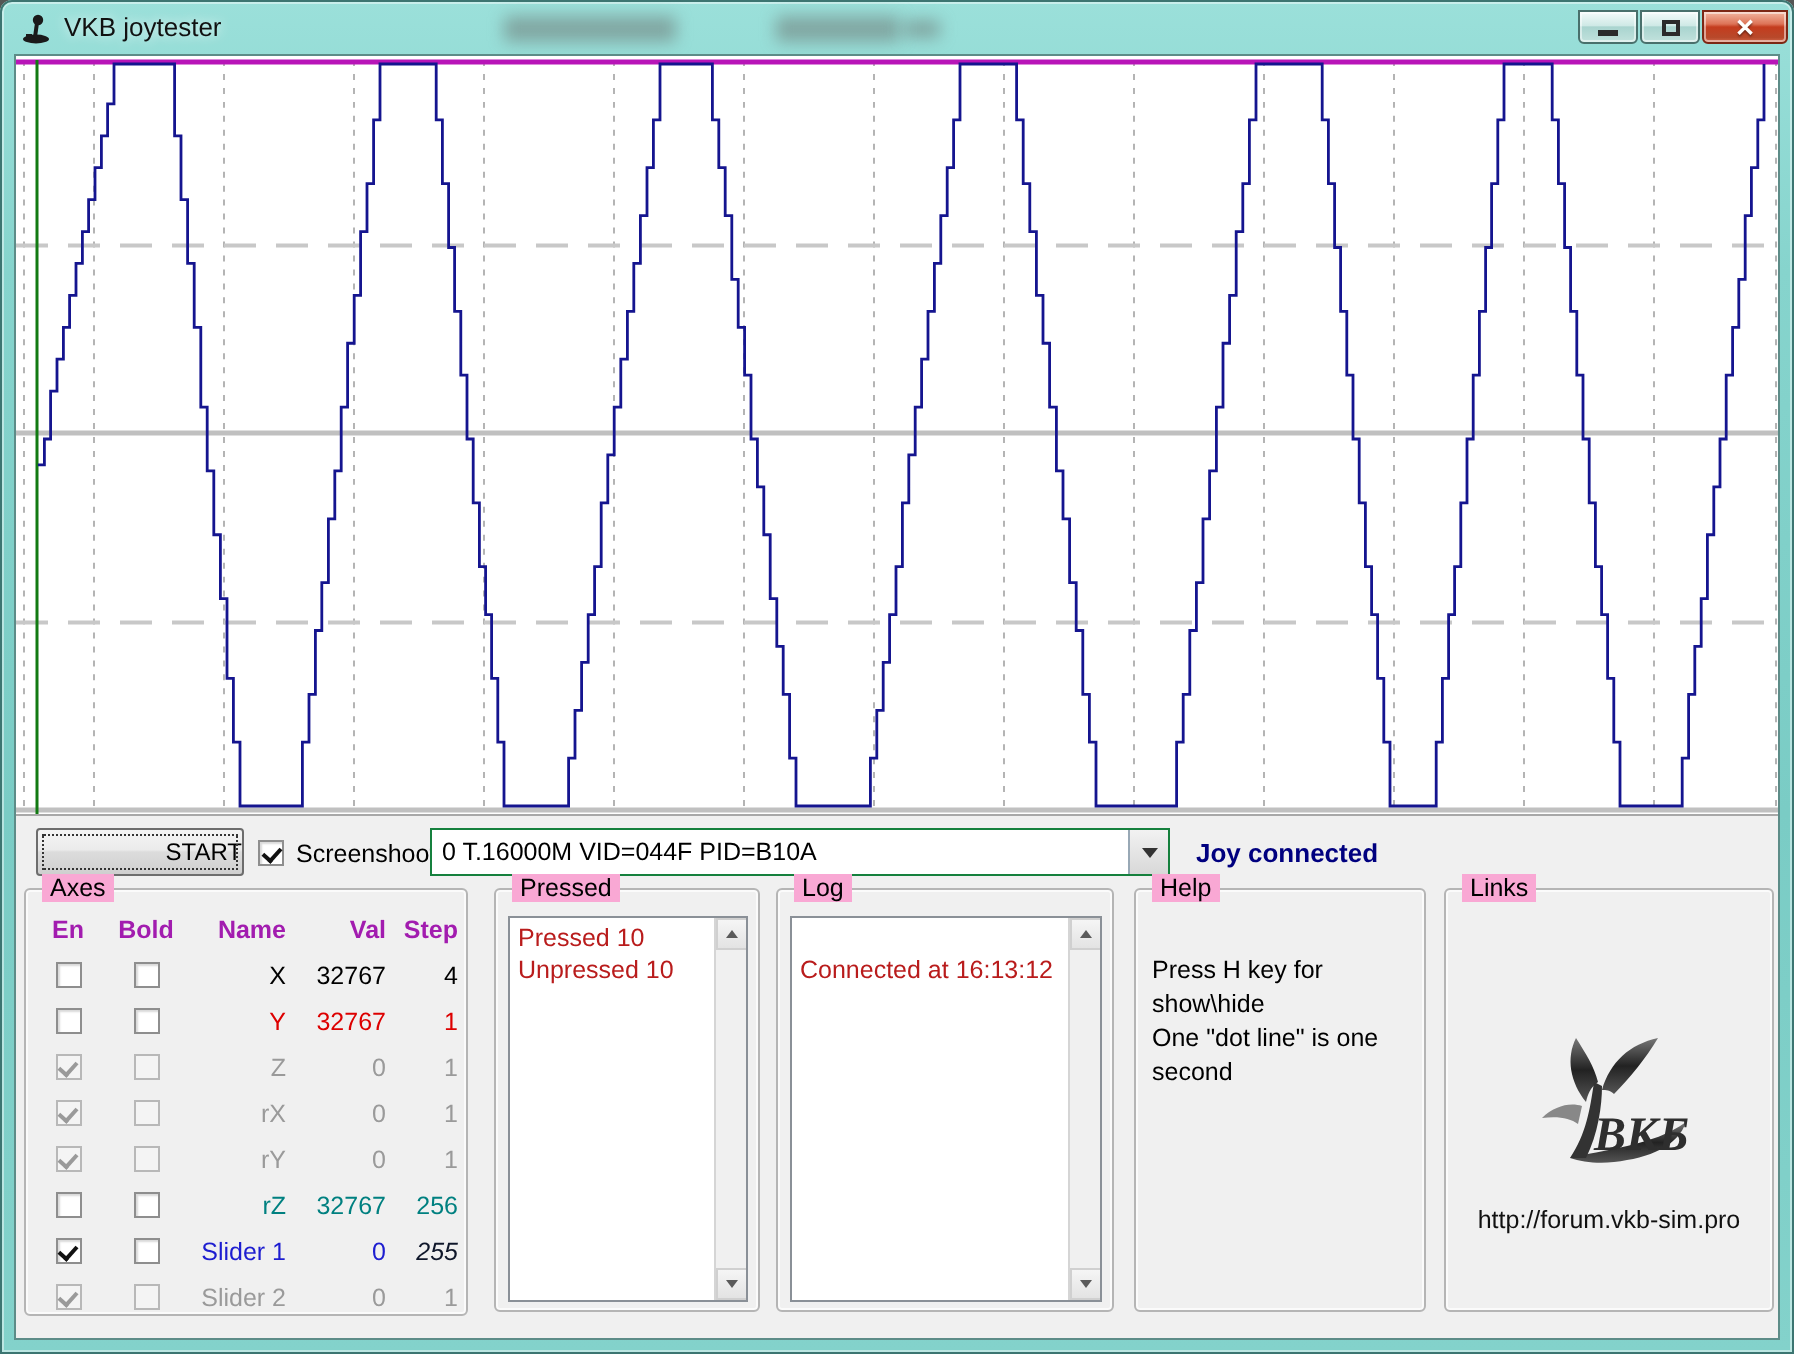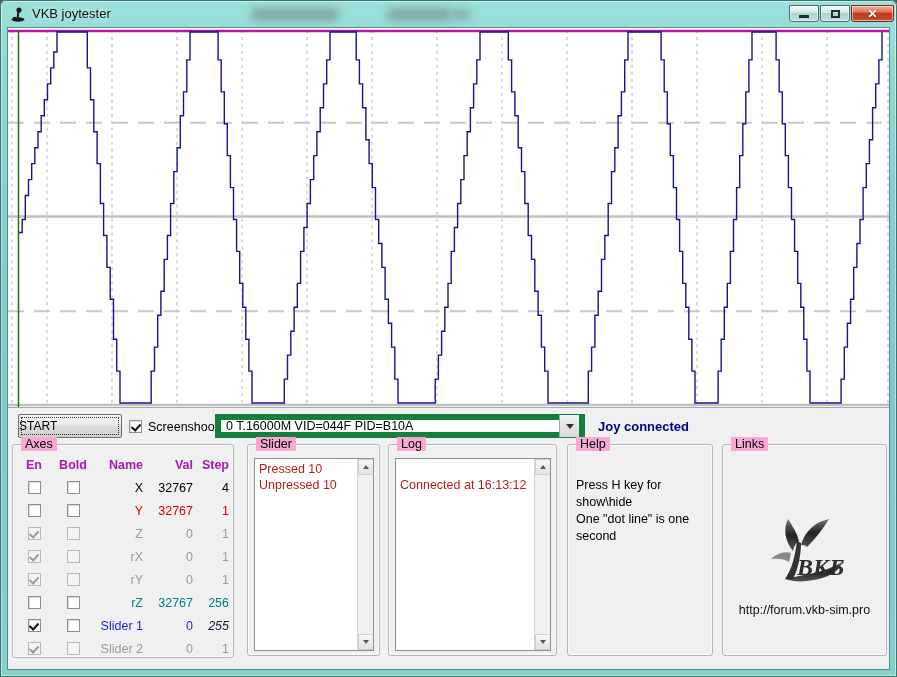--- a/index.html
+++ b/index.html
@@ -36,39 +36,39 @@
   #btn-close .x { color:#fff; font-size:12px; font-weight:bold; line-height:1; text-shadow:0 1px 1px rgba(0,0,0,.4); }
   
   #client { position:absolute; left:8px; top:28px; width:881px; height:641px; background:#f0f0f0; box-shadow:0 0 0 1px #5d8c88; }
   
   #graph { position:absolute; left:0; top:0; width:881px; height:380px; background:#ffffff; border-bottom:1px solid #a8a8a8; }
   
   #start-button {
     position:absolute; left:10px; top:386px; width:104px; height:24px;
     border:1px solid #6d6d6d; border-radius:2px;
     background:linear-gradient(180deg,#f4f4f4 0%,#ebebeb 45%,#dcdcdc 50%,#cfcfcf 100%);
-    font-size:12px; color:#000; display:flex; align-items:center; justify-content:flex-start;
+    font-size:12px; color:#000; display:flex; align-items:center; justify-content:flex-end;
     font-family:"Liberation Sans", sans-serif;
   }
   #start-button .focus-rect { position:absolute; inset:3px; outline:1px dotted #333; }
   .checkbox {
     width:13px; height:13px; background:#fff; border:1px solid #8e8e8e;
     box-shadow:inset 1px 1px 1px rgba(0,0,0,.15); position:relative; display:inline-block;
   }
   .checkbox.checked::after {
     content:""; position:absolute; left:2.5px; top:0.5px; width:4px; height:7px;
     border-right:2px solid #111; border-bottom:2px solid #111; transform:rotate(42deg);
   }
   .checkbox.disabled { background:#f4f4f4; border-color:#b8b8b8; box-shadow:none; }
   .checkbox.disabled.checked::after { border-color:#9a9a9a; }
   #screenshot-check { position:absolute; left:121px; top:392px; }
   #screenshot-label { position:absolute; left:140px; top:392px; font-size:12.5px; color:#000; }
   #device-combo {
     position:absolute; left:207px; top:386px; width:370px; height:24px;
-    background:#fff; border:6px solid #15803d; display:flex; align-items:center;
+    background:#fff; border:1px solid #15803d; display:flex; align-items:center;
   }
   #device-combo .combo-text { flex:1; font-size:12.5px; color:#000; padding-left:5px; white-space:nowrap; overflow:hidden; }
   #combo-arrow-btn {
     width:20px; height:22px; border-left:1px solid #98a8b5;
     background:linear-gradient(180deg,#f2f2f2,#d8d8d8);
     display:flex; align-items:center; justify-content:center;
   }
   .arrow-down { width:0; height:0; border-left:4px solid transparent; border-right:4px solid transparent; border-top:5px solid #333; }
   #joy-status { position:absolute; left:590px; top:391px; font-size:13px; font-weight:bold; color:#00007f; }
   
@@ -280,21 +280,21 @@
               <span class="checkbox disabled"></span>
             </div>
             <div class="c-name" style="color: rgb(154, 154, 154);">Slider 2</div>
             <div class="c-val" style="color: rgb(154, 154, 154);">0</div>
             <div class="c-step" style="color: rgb(154, 154, 154);">1</div>
           </div>
         </div>
     </div>
 
     <div id="gb-buttons" class="groupbox">
-      <span class="gb-label">Slider</span>
+      <span class="gb-label">Pressed</span>
       <div id="buttons-list" class="listbox">
         <div class="list-items">
             <div class="list-item">Pressed 10</div>
             <div class="list-item">Unpressed 10</div>
           </div>
         <div class="vscroll">
           <div class="sb-btn sb-up">
               <span class="tri-up"></span>
             </div>
           <div class="sb-btn sb-down">

